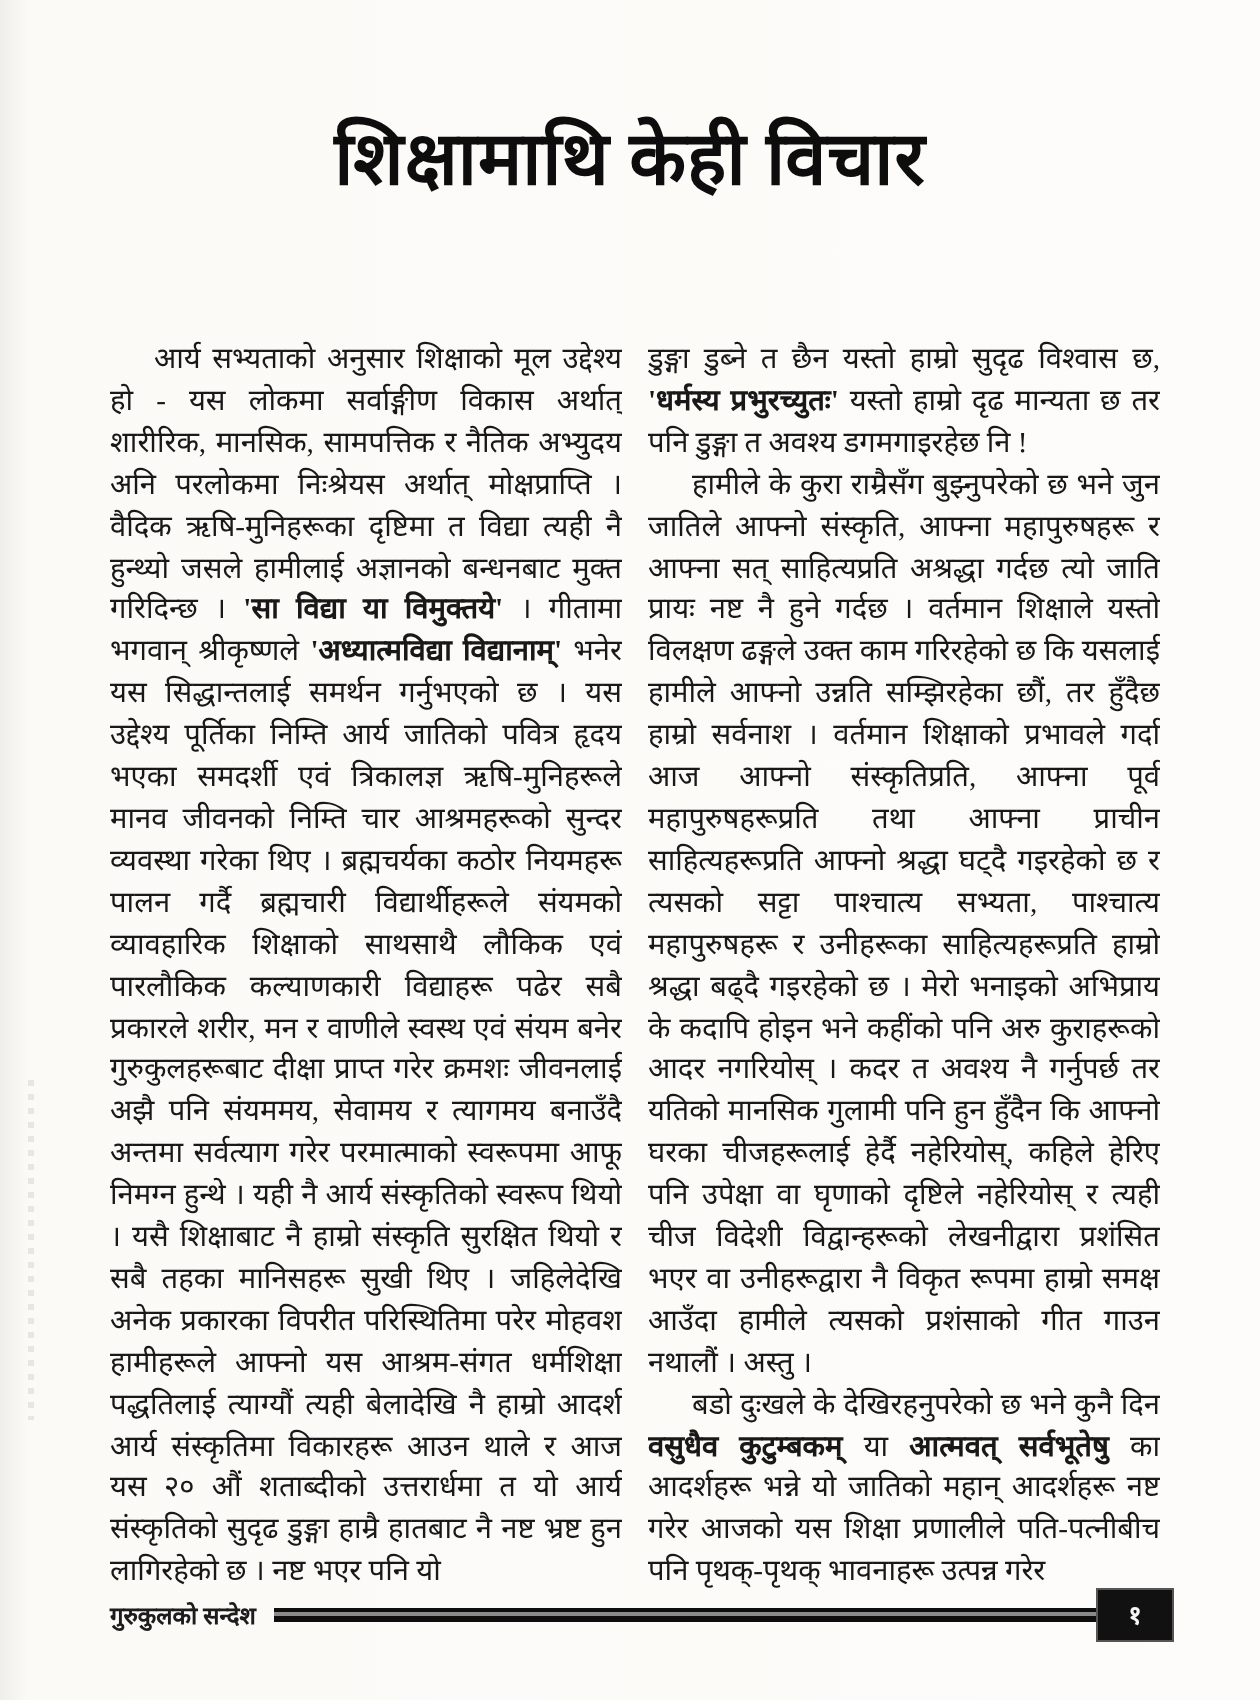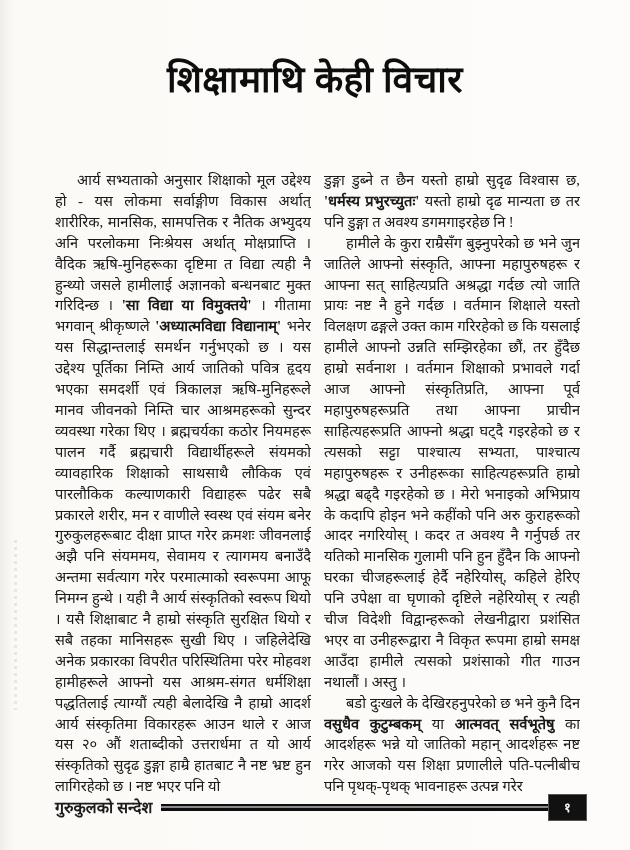--- a/index.html
+++ b/index.html
@@ -56,21 +56,21 @@
   .col span.bold { font-weight: bold; }
   .footer {
     position: absolute;
     left: 55px; right: 44px;
     top: 794px;
     height: 26px;
     display: flex;
     align-items: center;
   }
   .journal {
-    font-size: 16px;
+    font-size: 12px;
     font-weight: bold;
     white-space: nowrap;
     color: #1c1c1c;
     padding-right: 9px;
   }
   .rule {
     flex: 1;
     height: 7px;
     background: linear-gradient(#0e0e0e 0 2px, #8a8a8a 2px 4px, #0e0e0e 4px 7px);
   }

